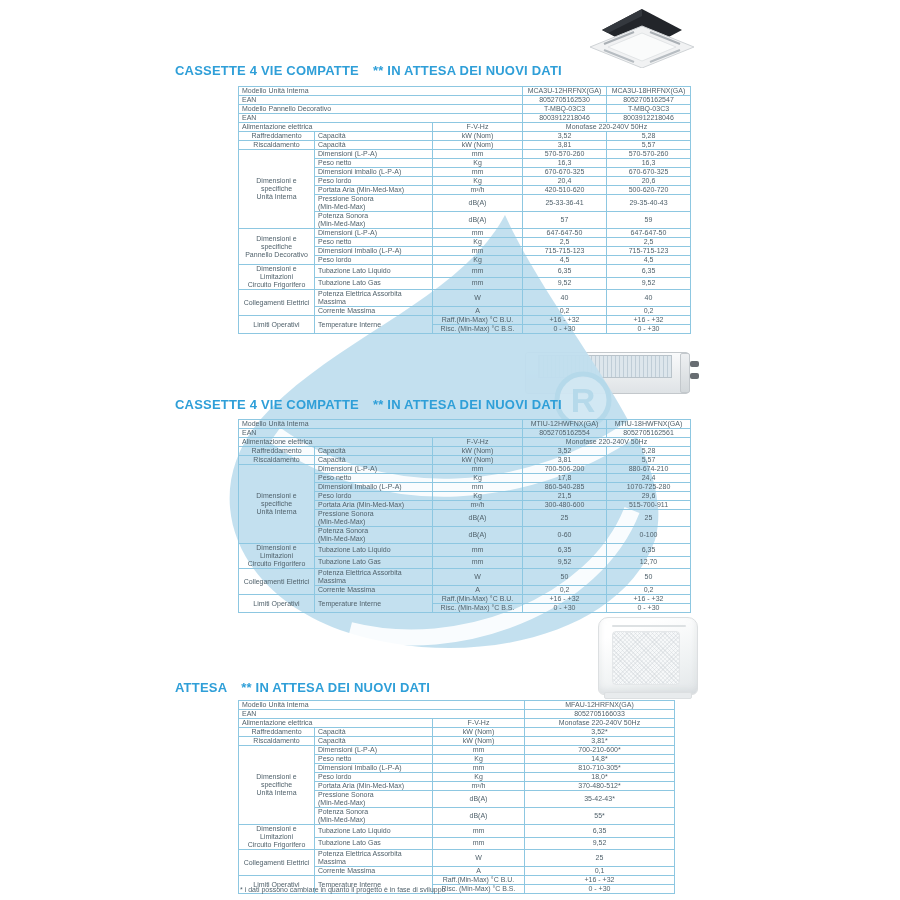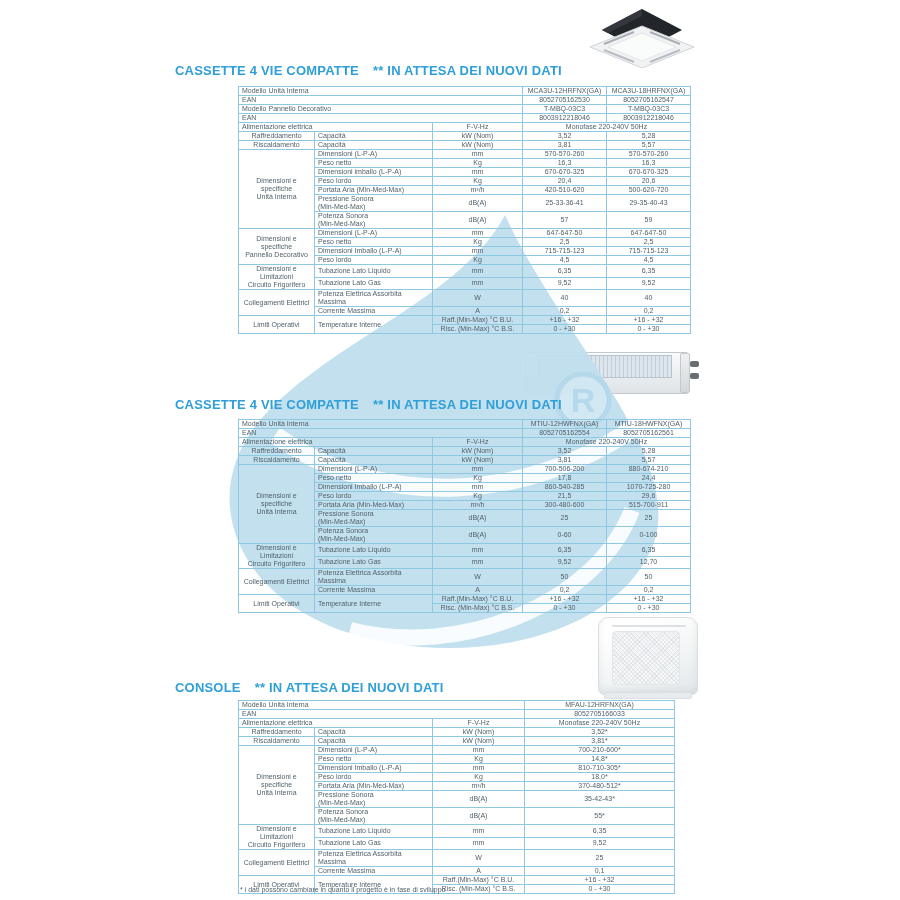--- a/index.html
+++ b/index.html
@@ -402,21 +402,21 @@
       </tr>
       <tr>
         <td>Risc. (Min-Max) °C B.S.</td>
         <td>0 - +30</td>
         <td>0 - +30</td>
       </tr>
     </tbody>
   </table>
 
 <div class="abs section-title" style="left:175px;top:680px;">
-  <span>CONSOLE</span><span class="note">** IN ATTESA DEI NUOVI DATI</span>
+  <span>ATTESA</span><span class="note">** IN ATTESA DEI NUOVI DATI</span>
 </div>
 <table class="spec-table abs" style="left:238px;top:700px;width:436px;">
     <colgroup>
       <col style="width: 76px;">
       <col style="width: 118px;">
       <col style="width: 92px;">
       <col style="width: 150px;">
     </colgroup>
     <tbody>
       <tr>

